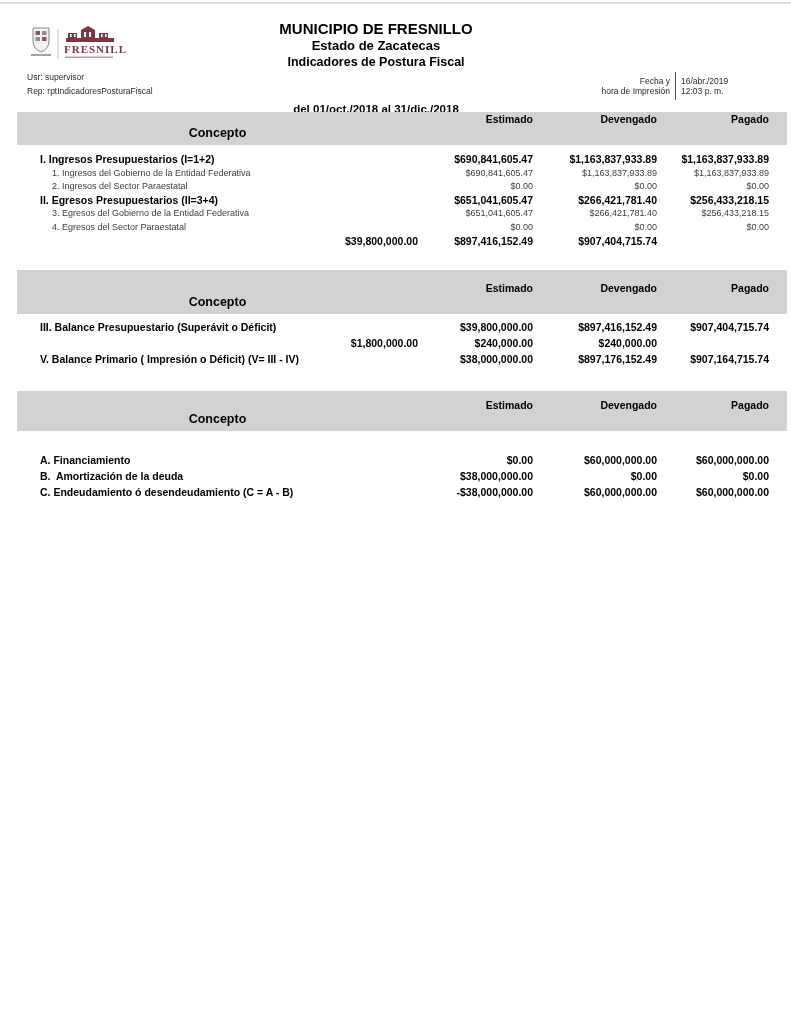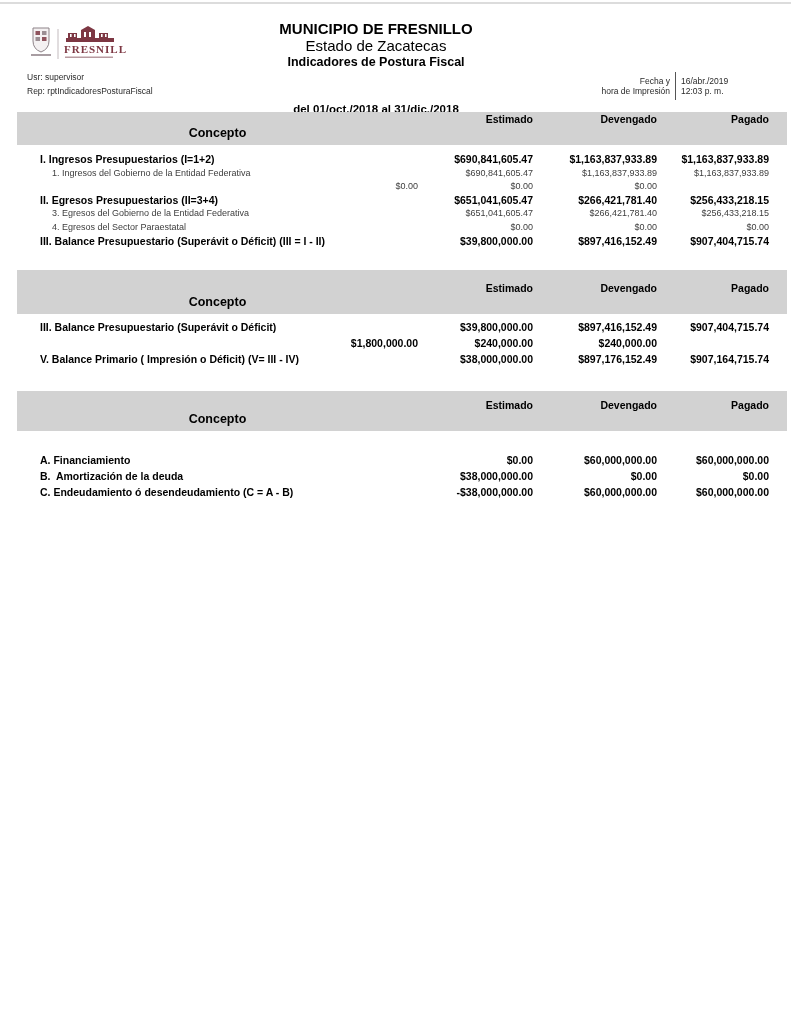--- a/index.html
+++ b/index.html
@@ -9,21 +9,21 @@
     background:#fff; color:#000;
     font-family:"Liberation Sans", sans-serif;
     overflow:hidden;
   }
   .top-rule { position:absolute; top:2px; left:0; width:791px; height:2px; background:#dcdcdc; }
 
   
   .logo-wrap { position:absolute; left:26px; top:24px; width:100px; height:42px; color:var(--maroon,#7d3743); }
   .title-block { position:absolute; left:156px; top:20px; width:440px; text-align:center; }
   .title-1 { font-size:15px; font-weight:bold; line-height:18px; }
-  .title-2 { font-size:15px; font-weight:normal; line-height:16px;text-align:center; }
+  .title-2 { font-size:13px; font-weight:bold; line-height:16px;text-align:center; }
   .title-3 { font-size:12.5px; font-weight:bold; line-height:16px; }
   .title-4 { font-size:11.5px; font-weight:bold; line-height:16px;margin-top:31px; }
 
   .meta-left { position:absolute; left:27px; top:70px; font-size:8.5px; color:#2a2a2a; line-height:14px; }
   .meta-right { position:absolute; right:55px; top:72px; display:flex; align-items:center; font-size:8.5px; color:#2a2a2a; }
   .print-label { text-align:right; line-height:10.5px; padding-right:5px; }
   .print-divider { width:1px; height:28px; background:#555; }
   .print-values { text-align:left; line-height:10.5px; padding-left:5px; min-width:60px; }
 
   
@@ -125,20 +125,21 @@
           <div class="num">$1,163,837,933.89</div>
           <div class="num">$1,163,837,933.89</div>
         </div>
         <div class="row sub">
           <div class="label">1. Ingresos del Gobierno de la Entidad Federativa</div>
           <div class="num">$690,841,605.47</div>
           <div class="num">$1,163,837,933.89</div>
           <div class="num">$1,163,837,933.89</div>
         </div>
         <div class="row sub">
+          <div class="label">2. Ingresos del Sector Paraestatal</div>
           <div class="num">$0.00</div>
           <div class="num">$0.00</div>
           <div class="num">$0.00</div>
         </div>
         <div class="row main">
           <div class="label">II. Egresos Presupuestarios (II=3+4)</div>
           <div class="num">$651,041,605.47</div>
           <div class="num">$266,421,781.40</div>
           <div class="num">$256,433,218.15</div>
         </div>
@@ -148,21 +149,20 @@
           <div class="num">$266,421,781.40</div>
           <div class="num">$256,433,218.15</div>
         </div>
         <div class="row sub">
           <div class="label">4. Egresos del Sector Paraestatal</div>
           <div class="num">$0.00</div>
           <div class="num">$0.00</div>
           <div class="num">$0.00</div>
         </div>
         <div class="row main">
-          <div class="label">III. Balance Presupuestario (Superávit o Déficit) (III = I - II)</div>
           <div class="num">$39,800,000.00</div>
           <div class="num">$897,416,152.49</div>
           <div class="num">$907,404,715.74</div>
         </div>
       </div>
   </section>
 
   <section class="tbl" id="tbl-1">
     <div class="thead">
       <div class="th-concepto">Concepto</div>

